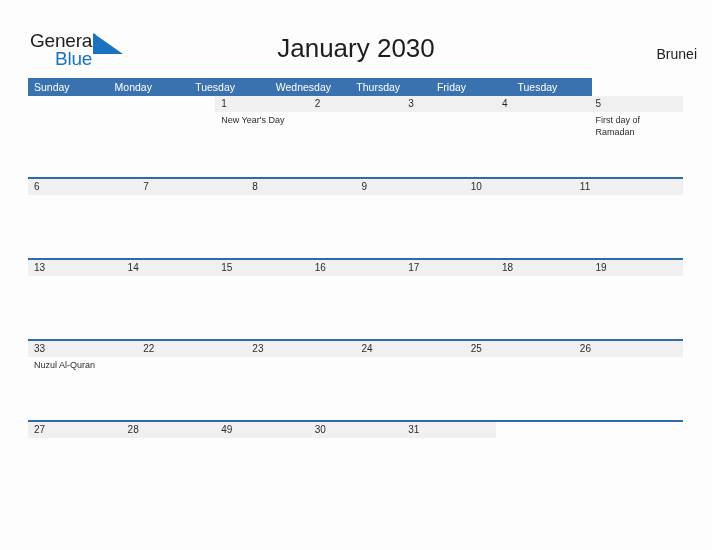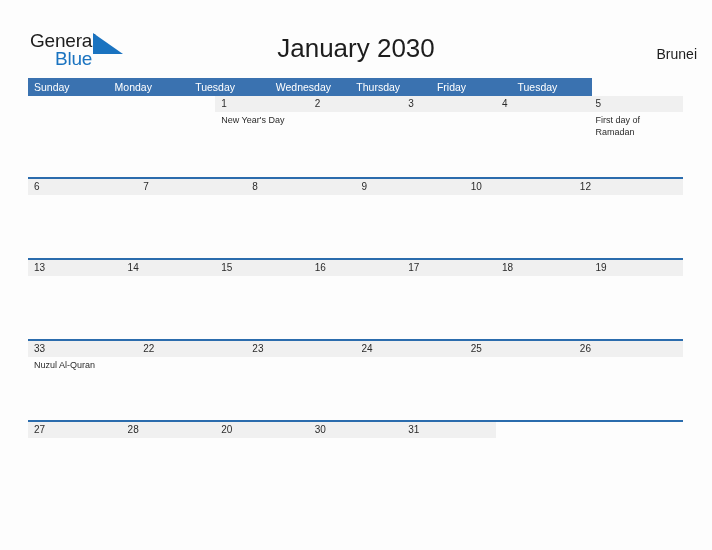--- a/index.html
+++ b/index.html
@@ -240,21 +240,21 @@
           <div class="day-cell filled">
             <div class="date-band"></div>
             <div class="date-num">9</div>
           </div>
           <div class="day-cell filled">
             <div class="date-band"></div>
             <div class="date-num">10</div>
           </div>
           <div class="day-cell filled">
             <div class="date-band"></div>
-            <div class="date-num">12</div>
+            <div class="date-num">11</div>
           </div>
         </div>
         <div class="week-row">
           <div class="day-cell filled">
             <div class="date-band"></div>
             <div class="date-num">13</div>
           </div>
           <div class="day-cell filled">
             <div class="date-band"></div>
             <div class="date-num">14</div>
@@ -313,21 +313,21 @@
           <div class="day-cell filled">
             <div class="date-band"></div>
             <div class="date-num">27</div>
           </div>
           <div class="day-cell filled">
             <div class="date-band"></div>
             <div class="date-num">28</div>
           </div>
           <div class="day-cell filled">
             <div class="date-band"></div>
-            <div class="date-num">20</div>
+            <div class="date-num">49</div>
           </div>
           <div class="day-cell filled">
             <div class="date-band"></div>
             <div class="date-num">30</div>
           </div>
           <div class="day-cell filled">
             <div class="date-band"></div>
             <div class="date-num">31</div>
           </div>
           <div class="day-cell">

